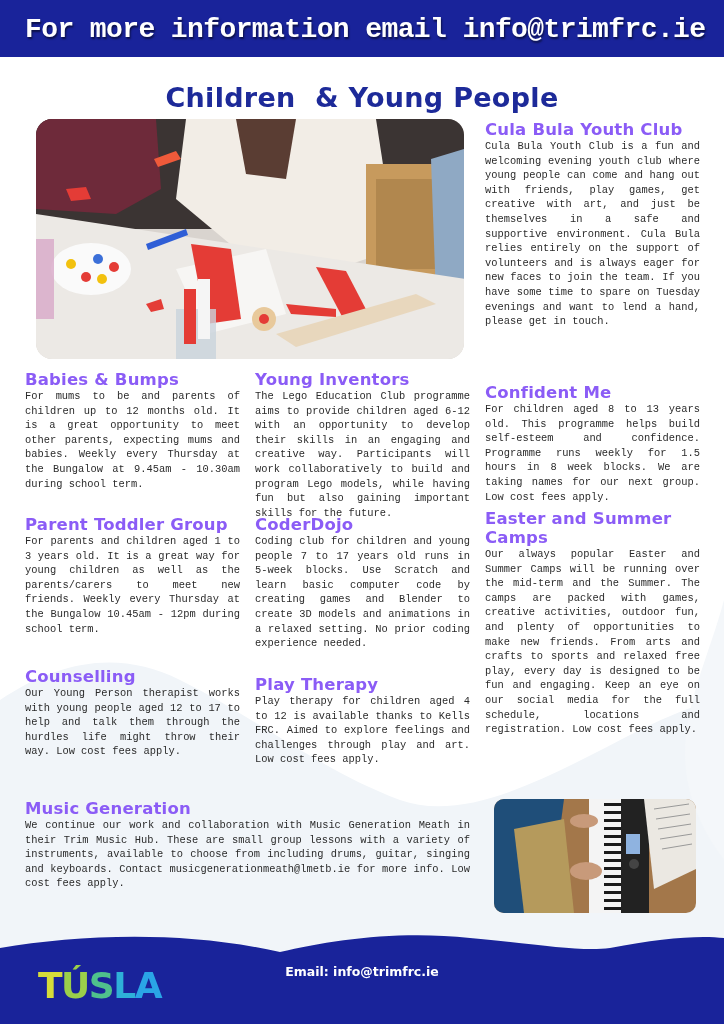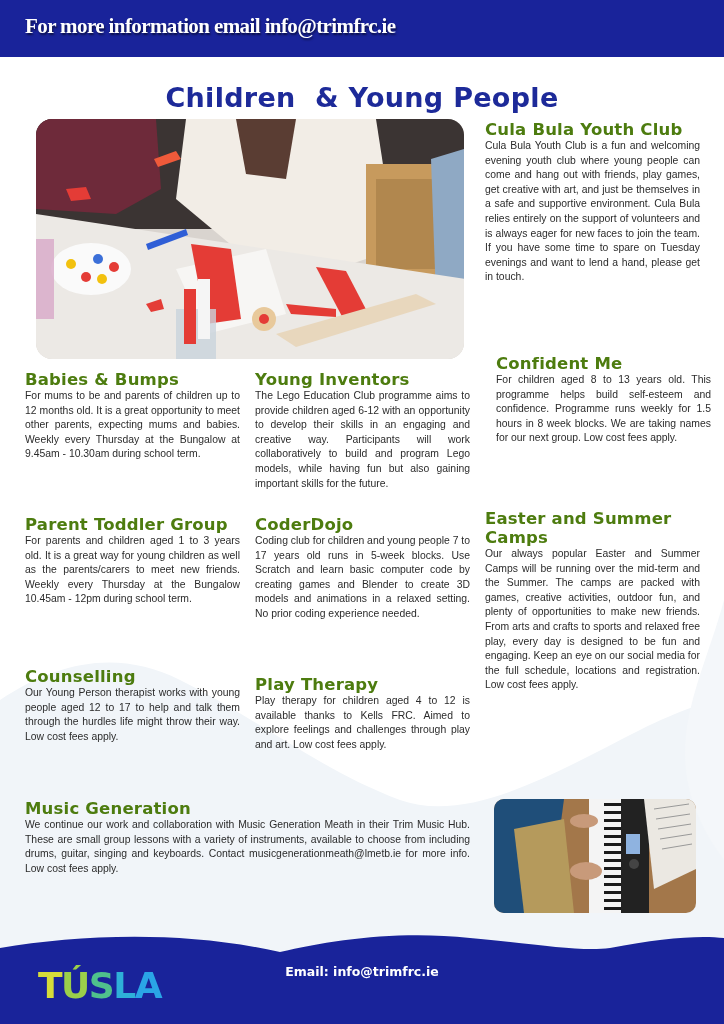--- a/index.html
+++ b/index.html
@@ -1,23 +1,23 @@
 <!DOCTYPE html>
 <html><head>
 <meta charset="utf-8">
 <style>
   html, body { margin:0; padding:0; }
   body { width:724px; height:1024px; position:relative; overflow:hidden; background:#ffffff; font-family:"DejaVu Sans", sans-serif; }
   .bg-wave { position:absolute; left:0; top:0; width:724px; height:1024px; z-index:0; }
   .topbar { position:absolute; left:0; top:0; width:724px; height:57px; background:#19239a; z-index:2; }
-  .topbar-text { position:absolute; left:25px; top:14px; color:#ffffff; font-family:Liberation Serif, serif; font-weight:bold; font-size:21px; letter-spacing:-0.6px; text-shadow:1px 2px 2px rgba(0,0,0,0.55); white-space:nowrap; }
+  .topbar-text { position:absolute; left:25px; top:14px; color:#ffffff; font-family:Liberation Mono, monospace; font-weight:bold; font-size:28px; letter-spacing:-0.6px; text-shadow:1px 2px 2px rgba(0,0,0,0.55); white-space:nowrap; }
   .page-title { position:absolute; left:0; top:70px; width:724px; text-align:center; color:#1d2a99; font-family:"DejaVu Sans", sans-serif; font-weight:bold; font-size:27px; letter-spacing:0.3px; z-index:2; white-space:pre;margin-top:12px; }
   .section { position:absolute; z-index:2; }
-  .section h2 { margin:0; color:#4d7c0f; font-family:"DejaVu Sans", sans-serif; font-weight:bold; font-size:16.5px; line-height:19px; letter-spacing:0.2px; }
-  .section p { margin:0; color:#2b2b2b; font-family:Liberation Sans, sans-serif; font-size:10.4px; line-height:14.6px; text-align:justify; text-align-last:left; }
+  .section h2 { margin:0; color:#8b5cf6; font-family:"DejaVu Sans", sans-serif; font-weight:bold; font-size:16.5px; line-height:19px; letter-spacing:0.2px; }
+  .section p { margin:0; color:#2b2b2b; font-family:Liberation Mono, monospace; font-size:10.4px; line-height:14.6px; text-align:justify; text-align-last:left; }
   .photo { position:absolute; border-radius:16px; overflow:hidden; z-index:2; }
   .footer { position:absolute; left:0; top:930px; width:724px; height:94px; z-index:2; }
   .footer-lines { position:absolute; left:0; top:953px; width:724px; text-align:center; z-index:3; color:#ffffff; font-family:"DejaVu Sans", sans-serif; font-weight:bold; font-size:12.5px; line-height:21px; }
   .footer-lines div { white-space:nowrap;margin-top:8px; }
   .logo { position:absolute; left:38px; top:966px; z-index:3; font-family:"DejaVu Sans", sans-serif; font-weight:bold; font-size:36px; letter-spacing:-1.5px; line-height:40px; }
   .logo span { display:inline-block; }
 </style>
 </head>
 <body>
 
@@ -77,21 +77,21 @@
 <div class="section" style="left:25px; top:370px; width:215px;">
   <h2>Babies &amp; Bumps</h2>
   <p>For mums to be and parents of children up to 12 months old. It is a great opportunity to meet other parents, expecting mums and babies. Weekly every Thursday at the Bungalow at 9.45am - 10.30am during school term.</p>
 </div>
 
 <div class="section" style="left:255px; top:370px; width:215px;">
   <h2>Young Inventors</h2>
   <p>The Lego Education Club programme aims to provide children aged 6-12 with an opportunity to develop their skills in an engaging and creative way. Participants will work collaboratively to build and program Lego models, while having fun but also gaining important skills for the future.</p>
 </div>
 
-<div class="section" style="left:485px; top:354px; width:215px;margin-left:11px;">
+<div class="section" style="left:485px; top:383px; width:215px;">
   <h2>Confident Me</h2>
   <p>For children aged 8 to 13 years old. This programme helps build self-esteem and confidence. Programme runs weekly for 1.5 hours in 8 week blocks. We are taking names for our next group. Low cost fees apply.</p>
 </div>
 
 <div class="section" style="left:25px; top:515px; width:215px;">
   <h2>Parent Toddler Group</h2>
   <p>For parents and children aged 1 to 3 years old. It is a great way for young children as well as the parents/carers to meet new friends. Weekly every Thursday at the Bungalow 10.45am - 12pm during school term.</p>
 </div>
 
 <div class="section" style="left:255px; top:515px; width:215px;">

